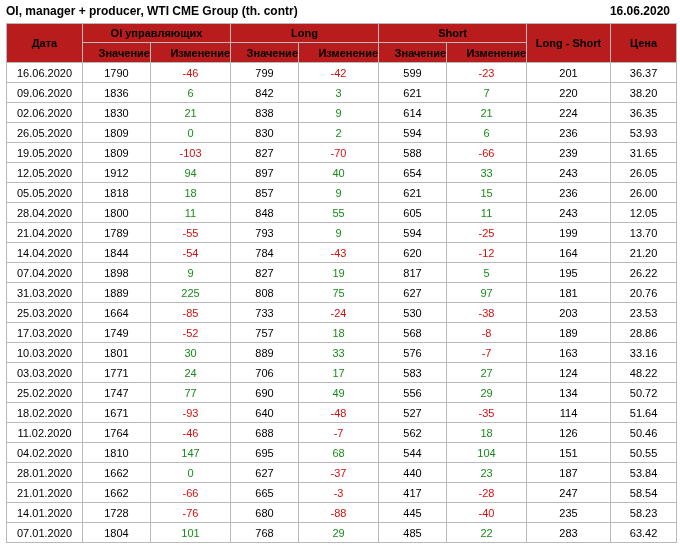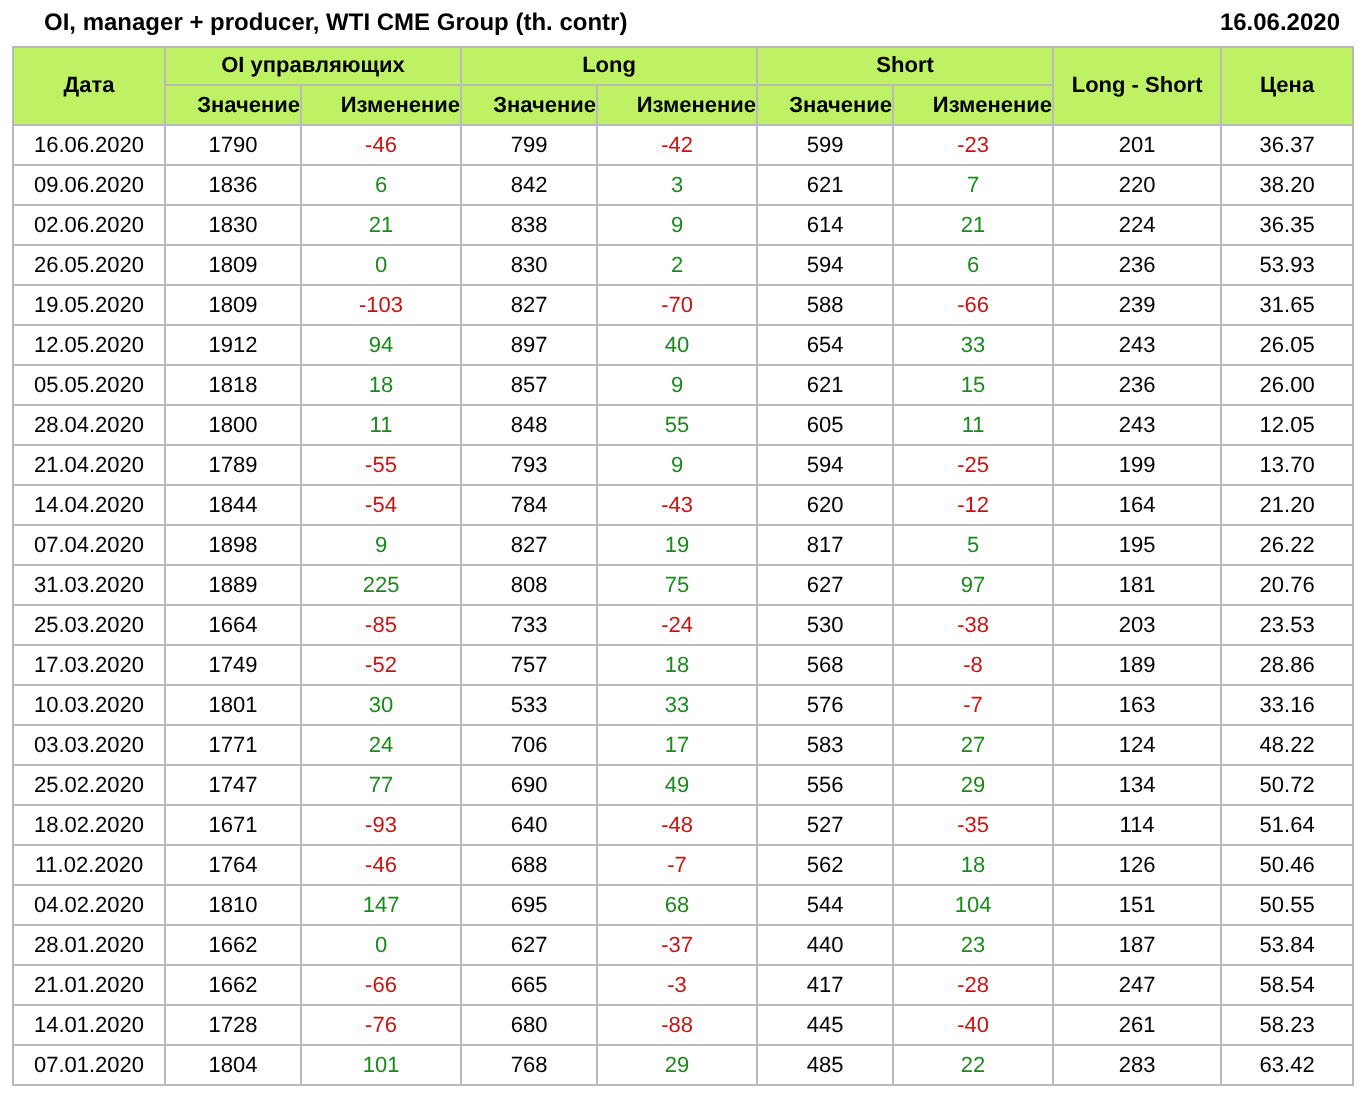--- a/index.html
+++ b/index.html
@@ -18,21 +18,21 @@
   .page {
     position: relative;
     width: 680px;
     height: 548px;
     box-sizing: border-box;
   }
   .title-bar {
     display: flex;
     align-items: center;
     justify-content: space-between;
-    padding: 4px 6px 5px 22px;
+    padding: 4px 6px 5px 6px;
     box-sizing: border-box;
   }
   .title-text {
     font-size: 12px;
     font-weight: bold;
     color: #000;
     letter-spacing: 0px;
   }
   .title-date {
     font-size: 12px;
@@ -48,21 +48,21 @@
   }
   table.data th, table.data td {
     border: 1px solid #b9b9b9;
     padding: 0;
     height: 19px;
     text-align: center;
     vertical-align: middle;
     font-size: 11px;
   }
   thead th {
-    background: #bef264;
+    background: #b91c1c;
     font-weight: bold;
     color: #000;
   }
   thead th.grp {
     height: 18px;
   }
   thead th.sub {
     height: 19px;
     text-align: right;
   }
@@ -271,21 +271,21 @@
           <td class="pos">18</td>
           <td class="neutral">568</td>
           <td class="neg">-8</td>
           <td class="neutral">189</td>
           <td class="neutral">28.86</td>
         </tr>
         <tr>
           <td class="neutral">10.03.2020</td>
           <td class="neutral">1801</td>
           <td class="pos">30</td>
-          <td class="neutral">533</td>
+          <td class="neutral">889</td>
           <td class="pos">33</td>
           <td class="neutral">576</td>
           <td class="neg">-7</td>
           <td class="neutral">163</td>
           <td class="neutral">33.16</td>
         </tr>
         <tr>
           <td class="neutral">03.03.2020</td>
           <td class="neutral">1771</td>
           <td class="pos">24</td>
@@ -363,21 +363,21 @@
           <td class="neutral">58.54</td>
         </tr>
         <tr>
           <td class="neutral">14.01.2020</td>
           <td class="neutral">1728</td>
           <td class="neg">-76</td>
           <td class="neutral">680</td>
           <td class="neg">-88</td>
           <td class="neutral">445</td>
           <td class="neg">-40</td>
-          <td class="neutral">261</td>
+          <td class="neutral">235</td>
           <td class="neutral">58.23</td>
         </tr>
         <tr>
           <td class="neutral">07.01.2020</td>
           <td class="neutral">1804</td>
           <td class="pos">101</td>
           <td class="neutral">768</td>
           <td class="pos">29</td>
           <td class="neutral">485</td>
           <td class="pos">22</td>

